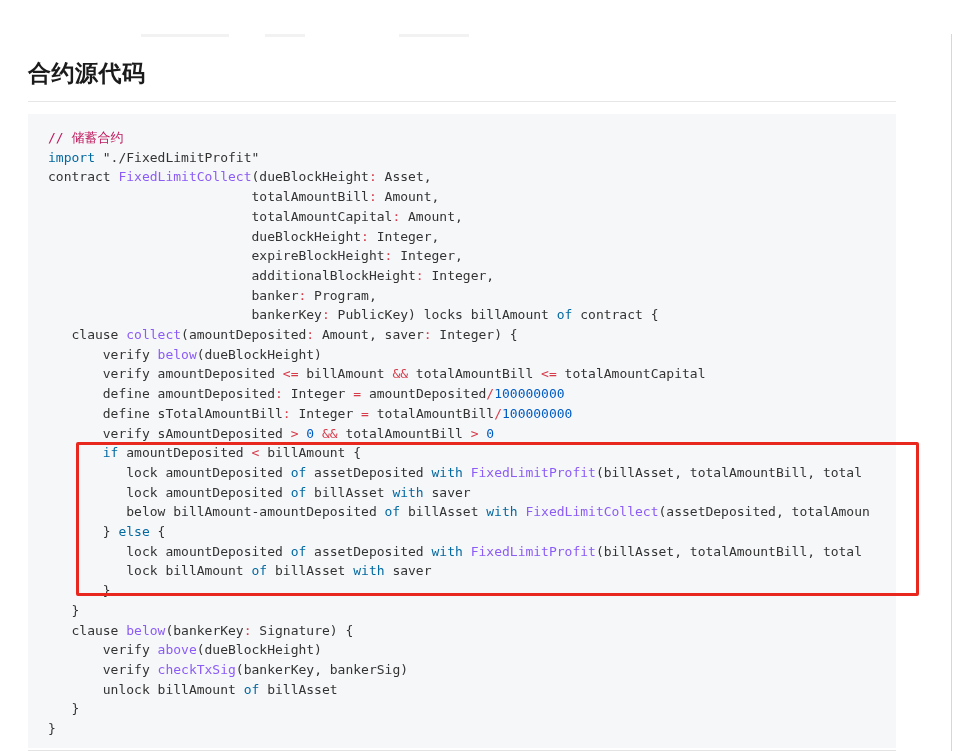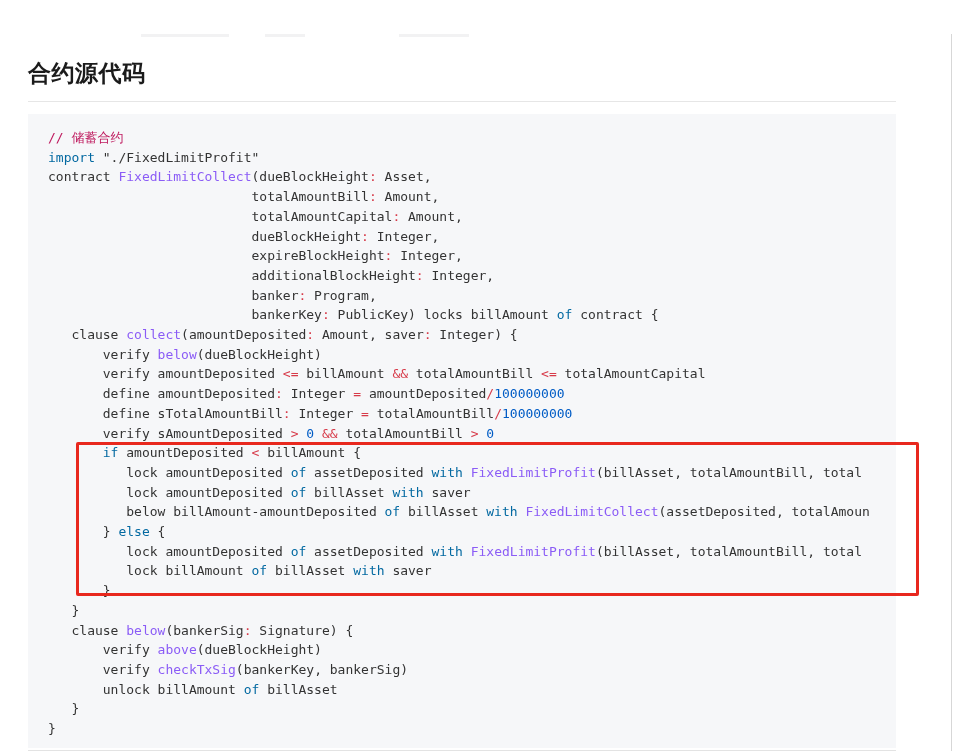--- a/index.html
+++ b/index.html
@@ -197,21 +197,21 @@
 <span class="pln">       verify sAmountDeposited </span><span class="op">&gt;</span><span class="pln"> </span><span class="num">0</span><span class="pln"> </span><span class="op">&amp;&amp;</span><span class="pln"> totalAmountBill </span><span class="op">&gt;</span><span class="pln"> </span><span class="num">0</span>
 <span class="pln">       </span><span class="kw">if</span><span class="pln"> amountDeposited </span><span class="op">&lt;</span><span class="pln"> billAmount {</span>
 <span class="pln">          lock amountDeposited </span><span class="kw">of</span><span class="pln"> assetDeposited </span><span class="kw">with</span><span class="pln"> </span><span class="fn">FixedLimitProfit</span><span class="pln">(billAsset, totalAmountBill, total</span>
 <span class="pln">          lock amountDeposited </span><span class="kw">of</span><span class="pln"> billAsset </span><span class="kw">with</span><span class="pln"> saver</span>
 <span class="pln">          below billAmount-amountDeposited </span><span class="kw">of</span><span class="pln"> billAsset </span><span class="kw">with</span><span class="pln"> </span><span class="fn">FixedLimitCollect</span><span class="pln">(assetDeposited, totalAmoun</span>
 <span class="pln">       } </span><span class="kw">else</span><span class="pln"> {</span>
 <span class="pln">          lock amountDeposited </span><span class="kw">of</span><span class="pln"> assetDeposited </span><span class="kw">with</span><span class="pln"> </span><span class="fn">FixedLimitProfit</span><span class="pln">(billAsset, totalAmountBill, total</span>
 <span class="pln">          lock billAmount </span><span class="kw">of</span><span class="pln"> billAsset </span><span class="kw">with</span><span class="pln"> saver</span>
 <span class="pln">       }</span>
 <span class="pln">   }</span>
-<span class="pln">   clause </span><span class="fn">below</span><span class="pln">(bankerSig</span><span class="op">:</span><span class="pln"> Signature) {</span>
+<span class="pln">   clause </span><span class="fn">below</span><span class="pln">(bankerKey</span><span class="op">:</span><span class="pln"> Signature) {</span>
 <span class="pln">       verify </span><span class="fn">above</span><span class="pln">(dueBlockHeight)</span>
 <span class="pln">       verify </span><span class="fn">checkTxSig</span><span class="pln">(bankerKey, bankerSig)</span>
 <span class="pln">       unlock billAmount </span><span class="kw">of</span><span class="pln"> billAsset</span>
 <span class="pln">   }</span>
 <span class="pln">}</span></pre>
     </div>
   </div>
 
   <div class="right-mask"></div>
 

